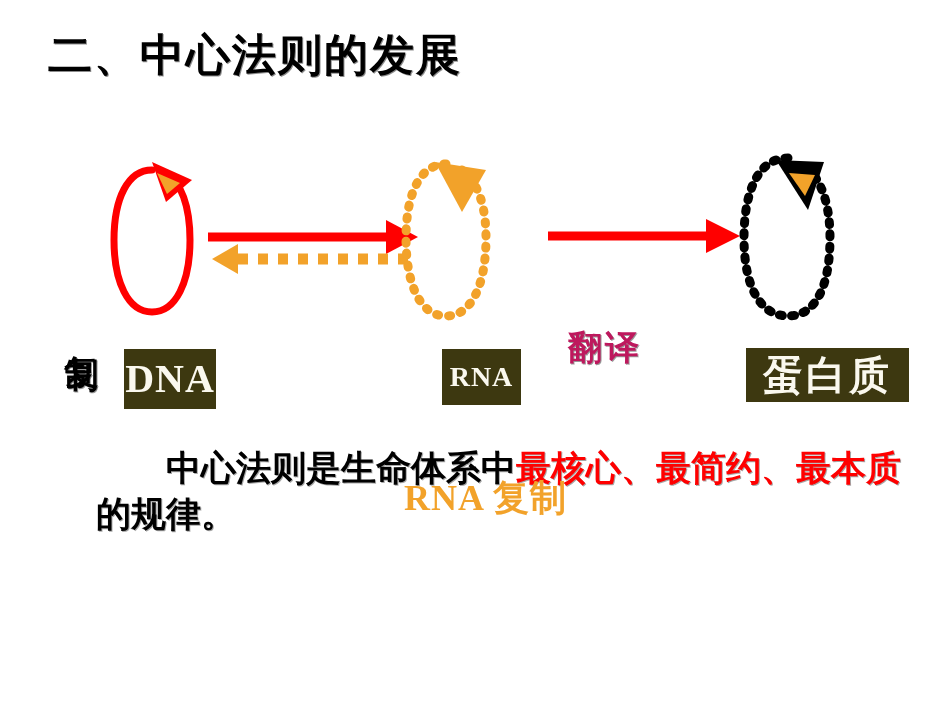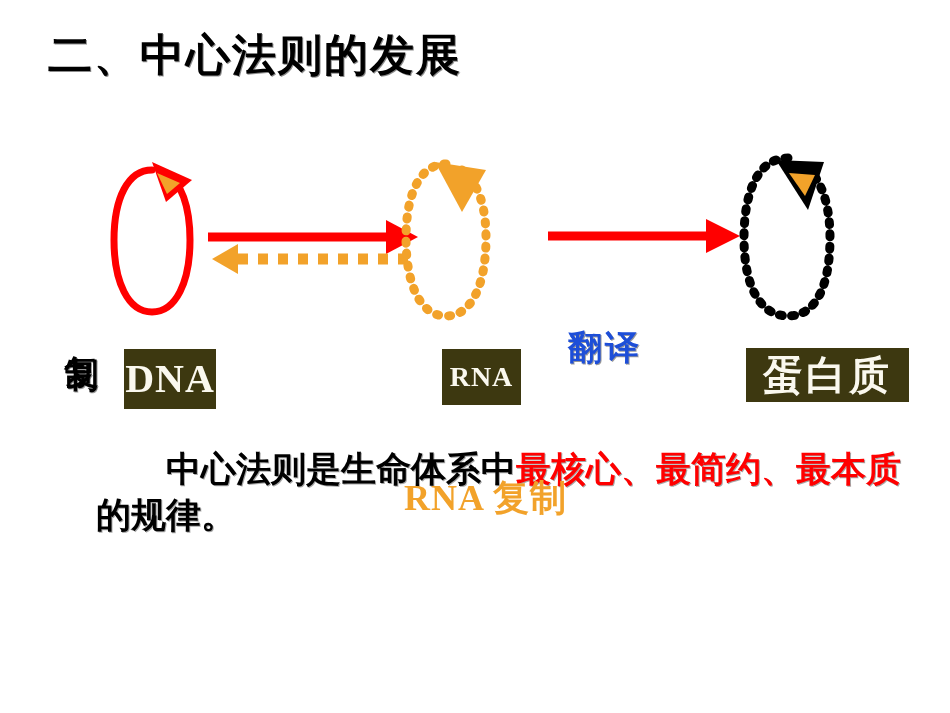--- a/index.html
+++ b/index.html
@@ -125,41 +125,41 @@
     font-family: "DejaVu Sans", "Liberation Sans", sans-serif;
     font-size: 34px;
     color: #F2A22A;
     letter-spacing: 3px;
   }
   #lbl-translation {
     left: 568px;
     top: 185px;
     font-family: "DejaVu Sans", "Liberation Sans", sans-serif;
     font-size: 34px;
-    color: #1d4ed8;
+    color: #be185d;
     letter-spacing: 3px;
     text-shadow: 1px 1px 0 rgba(0,0,0,0.4);
   }
   #lbl-rna-replication {
     left: 404px;
     top: 322px;
     font-family: "Liberation Serif", "DejaVu Serif", serif;
     font-size: 36px;
     color: #F2A22A;
     letter-spacing: 1px;
     margin-top: 12px;
   }
 
   
   .body-text {
     position: absolute;
     left: 96px;
     top: 446px;
     width: 820px;
-    font-family: Liberation Sans, sans-serif;
+    font-family: Liberation Serif, serif;
     font-size: 35px;
     font-weight: bold;
     line-height: 46px;
     color: #000000;
     text-indent: 70px;
     letter-spacing: 0px;
     text-shadow: 1px 1px 0 rgba(0,0,0,0.35);
   }
   .hl-red {
     color: #FF0000;

